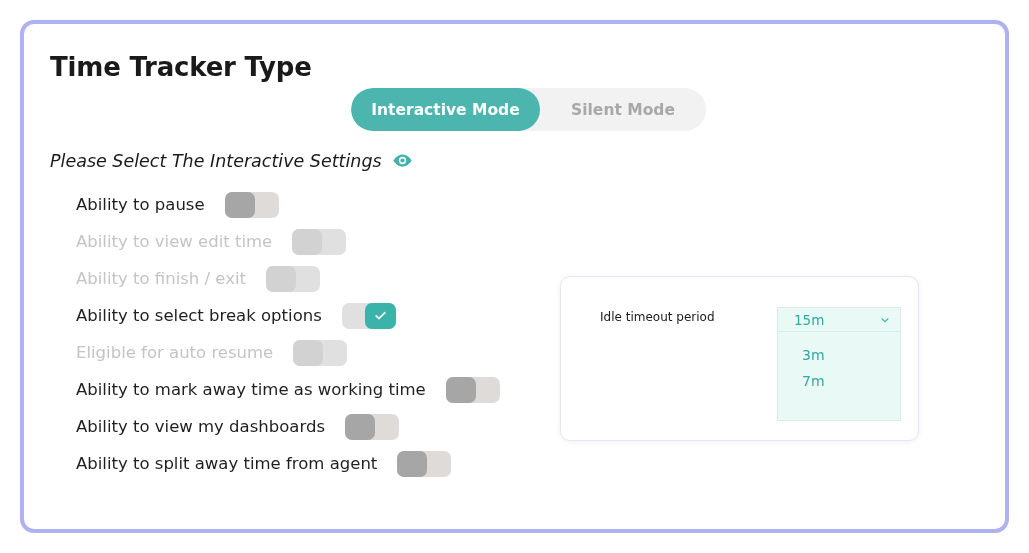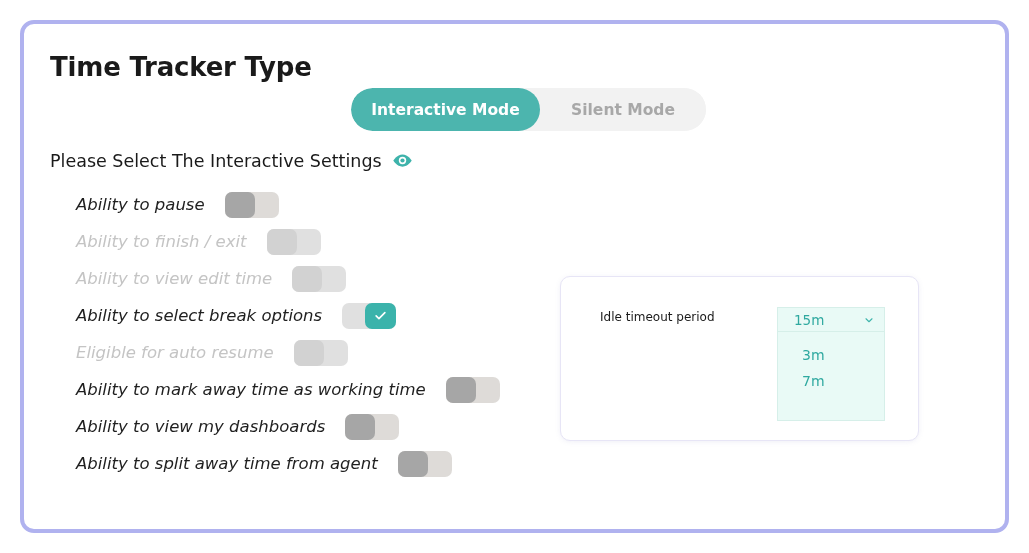--- a/index.html
+++ b/index.html
@@ -82,41 +82,41 @@
     position: absolute;
     left: 26px;
     top: 126px;
     display: flex;
     align-items: center;
     gap: 10px;
   }
   #settings-heading-label {
     font-size: 17.5px;
     color: #1a1a1a;
+    font-style: italic;
   }
   #eye-icon { display: block; line-height: 0; }
 
   
   #settings-list {
     position: absolute;
     left: 52px;
     top: 162px;
     display: flex;
     flex-direction: column;
   }
   .setting-row {
     display: flex;
     align-items: center;
     height: 37px;
   }
   .setting-label {
     font-size: 16.5px;
     color: #1f1f1f;
     white-space: nowrap;
-    font-style: italic;
   }
   .setting-row.disabled .setting-label { color: #c4c4c4; }
 
   .toggle {
     position: relative;
     width: 54px;
     height: 26px;
     border-radius: 7px;
     margin-left: 20px;
     flex: none;
@@ -179,21 +179,21 @@
     left: 39px;
     top: 33px;
     font-size: 12px;
     color: #1a1a1a;
     white-space: nowrap;
   }
   #idle-dropdown {
     position: absolute;
     left: 216px;
     top: 30px;
-    width: 108px;
+    width: 124px;
   }
   #idle-select-box {
     height: 25px;
     background: #e9faf6;
     border: 1px solid #d6efe9;
     display: flex;
     align-items: center;
     justify-content: space-between;
     padding: 0 9px 0 16px;
     cursor: pointer;
@@ -240,26 +240,26 @@
     </div>
 
     <div id="settings-list">
 
       <div class="setting-row">
         <span class="setting-label">Ability to pause</span>
         <span class="toggle off"></span>
       </div>
 
       <div class="setting-row disabled">
+        <span class="setting-label">Ability to view edit time</span>
+        <span class="toggle disabled"></span>
+      </div>
+
+      <div class="setting-row disabled">
         <span class="setting-label">Ability to finish / exit</span>
-        <span class="toggle disabled"></span>
-      </div>
-
-      <div class="setting-row disabled">
-        <span class="setting-label">Ability to view edit time</span>
         <span class="toggle disabled"></span>
       </div>
 
       <div class="setting-row">
         <span class="setting-label">Ability to select break options</span>
         <span class="toggle on">
           <span class="knob">
             <svg width="15" height="15" viewBox="0 0 24 24" fill="none">
               <path d="M5 12.5l4.5 4.5L19 7.5" stroke="#ffffff" stroke-width="2.6" stroke-linecap="round" stroke-linejoin="round"></path>
             </svg>

